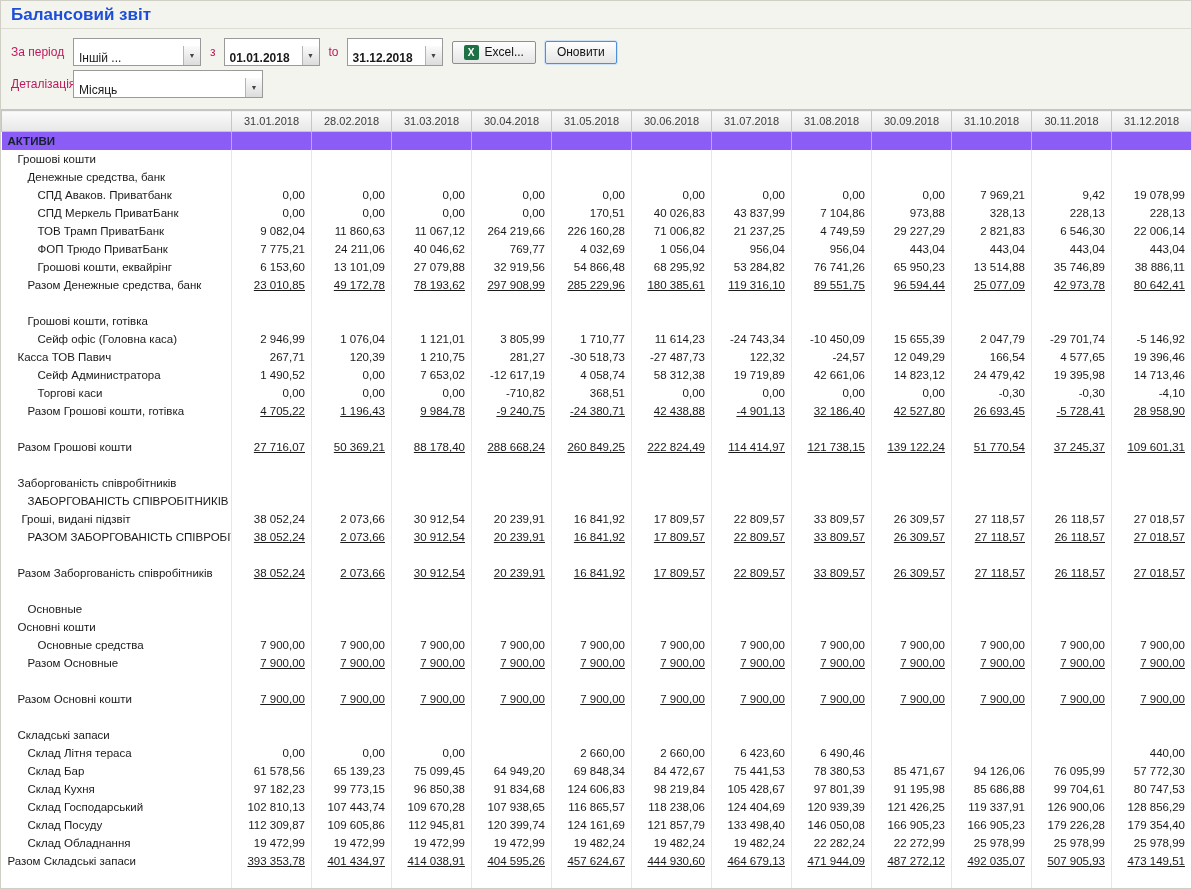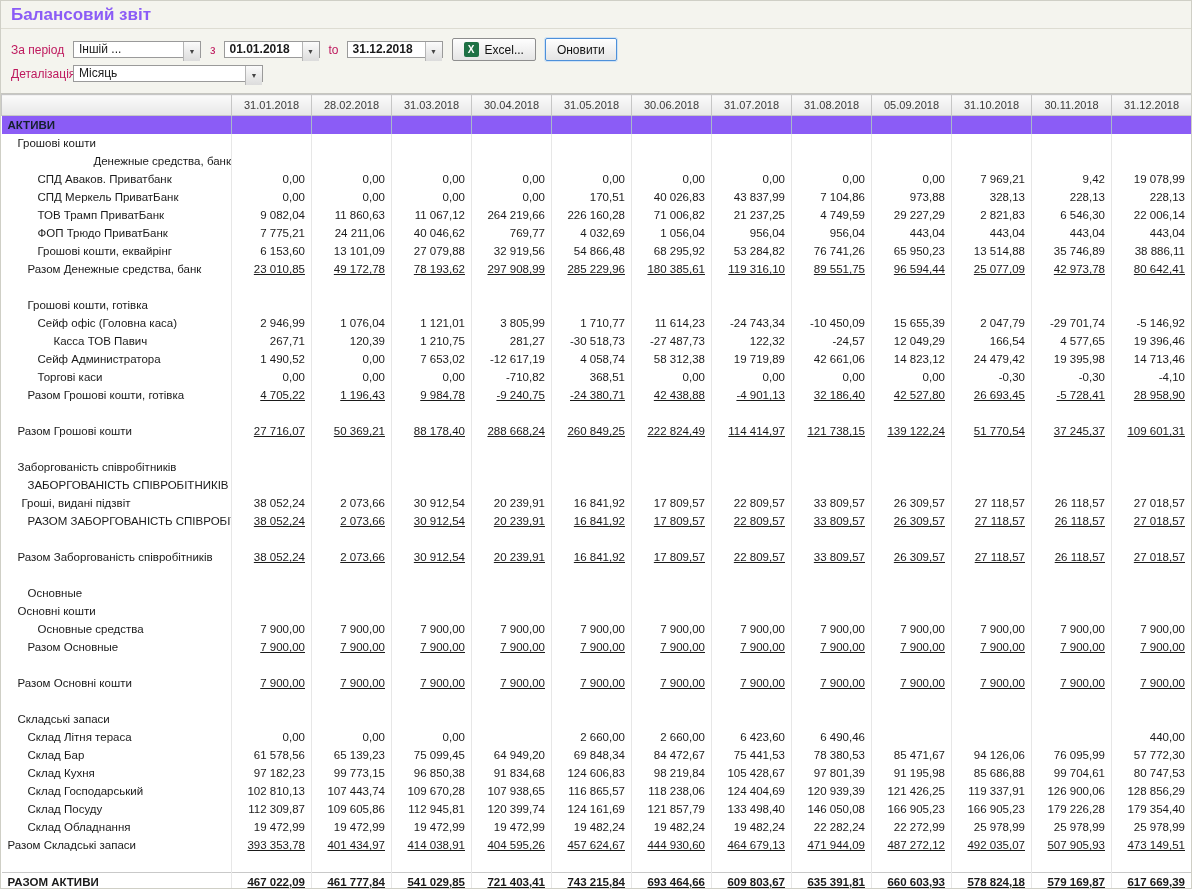--- a/index.html
+++ b/index.html
@@ -2,29 +2,29 @@
 <html><head>
 <meta charset="utf-8">
 <style>
   * { margin:0; padding:0; box-sizing:border-box; }
   html,body { width:1192px; height:889px; overflow:hidden; }
   body { font-family:"Liberation Sans", sans-serif; font-size:12px; color:#1a1a1a; background:#f4f4ee; }
   .page { width:1192px; height:889px; display:flex; flex-direction:column; background:#f4f4ee; border:1px solid #cfcfc6; }
 
   
   .title-bar { padding:4px 10px 3px; border-bottom:1px solid #dddcd2; }
-  .title-bar h1 { font-size:17px; font-weight:bold; color:#8b5cf6; }
+  .title-bar h1 { font-size:17px; font-weight:bold; color:#1d4ed8; }
 
   
   .filters { padding:5px 10px 7px; }
   .filter-row { display:flex; align-items:center; margin:4px 0; }
   .flabel { font-size:12px; color:#be185d; margin-right:8px; }
   .flabel.first { width:58px; margin-right:4px; }
-  .combo { display:flex; align-items:flex-start; justify-content:space-between; background:#fff;
-           border:1px solid #9a9a9a; height:17px; padding-left:5px; margin-right:9px; cursor:default; }
+  .combo { display:flex; align-items:flex-end; justify-content:space-between; background:#fff;
+           border:1px solid #9a9a9a; height:28px; padding-left:5px; margin-right:9px; cursor:default; }
   .combo .val { font-size:12px; white-space:nowrap; overflow:hidden; }
   .combo .arrow-btn { width:17px; height:19px; margin-left:4px; background:linear-gradient(#fbfbfb,#dcdcdc);
            border-left:1px solid #b5b5b5; display:flex; align-items:center; justify-content:center;
            font-size:7px; color:#444; flex:0 0 17px; }
   .combo.period { width:128px; }
   .combo.date   { width:96px;font-weight:bold; }
   .combo.detail { width:190px; }
   .btn { height:23px; border:1px solid #8e8e8e; background:linear-gradient(#fefefe,#e5e5e5);
          padding:0 11px; font-size:12px; display:inline-flex; align-items:center; gap:6px;
          border-radius:2px; margin-right:9px; cursor:default; color:#111; }
@@ -111,21 +111,21 @@
           <tr id="header-row">
             <th></th>
             <th>31.01.2018</th>
             <th>28.02.2018</th>
             <th>31.03.2018</th>
             <th>30.04.2018</th>
             <th>31.05.2018</th>
             <th>30.06.2018</th>
             <th>31.07.2018</th>
             <th>31.08.2018</th>
-            <th>05.09.2018</th>
+            <th>30.09.2018</th>
             <th>31.10.2018</th>
             <th>30.11.2018</th>
             <th>31.12.2018</th>
           </tr>
         </thead>
       <tbody id="table-body">
           <tr class="section">
             <td class="lblcell" style="padding-left: 6px;">АКТИВИ</td>
             <td class="numcell"></td>
             <td class="numcell"></td>
@@ -149,21 +149,21 @@
             <td class="numcell"></td>
             <td class="numcell"></td>
             <td class="numcell"></td>
             <td class="numcell"></td>
             <td class="numcell"></td>
             <td class="numcell"></td>
             <td class="numcell"></td>
             <td class="numcell"></td>
           </tr>
           <tr class="group">
-            <td class="lblcell" style="padding-left: 26px; text-align: right;">Денежные средства, банк</td>
+            <td class="lblcell" style="padding-left: 26px;">Денежные средства, банк</td>
             <td class="numcell"></td>
             <td class="numcell"></td>
             <td class="numcell"></td>
             <td class="numcell"></td>
             <td class="numcell"></td>
             <td class="numcell"></td>
             <td class="numcell"></td>
             <td class="numcell"></td>
             <td class="numcell"></td>
             <td class="numcell"></td>
@@ -299,21 +299,21 @@
             <td class="numcell">1 710,77</td>
             <td class="numcell">11 614,23</td>
             <td class="numcell">-24 743,34</td>
             <td class="numcell">-10 450,09</td>
             <td class="numcell">15 655,39</td>
             <td class="numcell">2 047,79</td>
             <td class="numcell">-29 701,74</td>
             <td class="numcell">-5 146,92</td>
           </tr>
           <tr class="data">
-            <td class="lblcell" style="padding-left: 52px;">Касса ТОВ Павич</td>
+            <td class="lblcell" style="padding-left: 16px;">Касса ТОВ Павич</td>
             <td class="numcell">267,71</td>
             <td class="numcell">120,39</td>
             <td class="numcell">1 210,75</td>
             <td class="numcell">281,27</td>
             <td class="numcell">-30 518,73</td>
             <td class="numcell">-27 487,73</td>
             <td class="numcell">122,32</td>
             <td class="numcell">-24,57</td>
             <td class="numcell">12 049,29</td>
             <td class="numcell">166,54</td>

